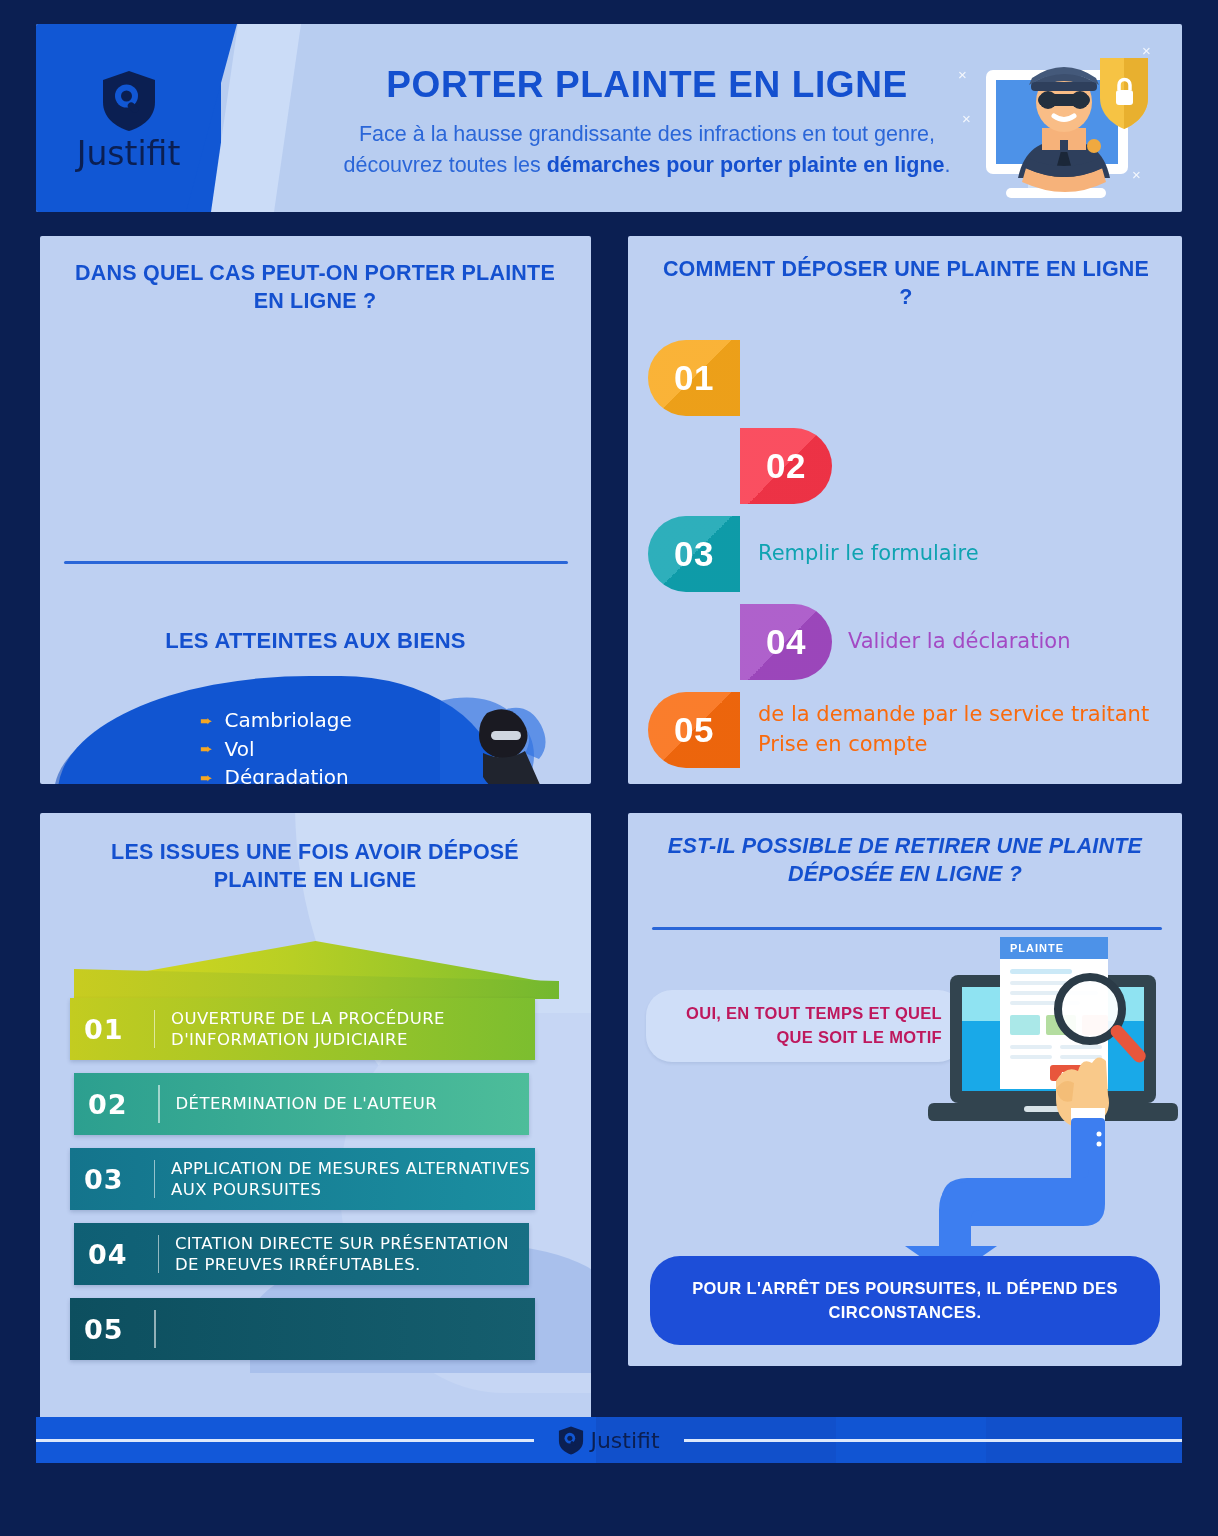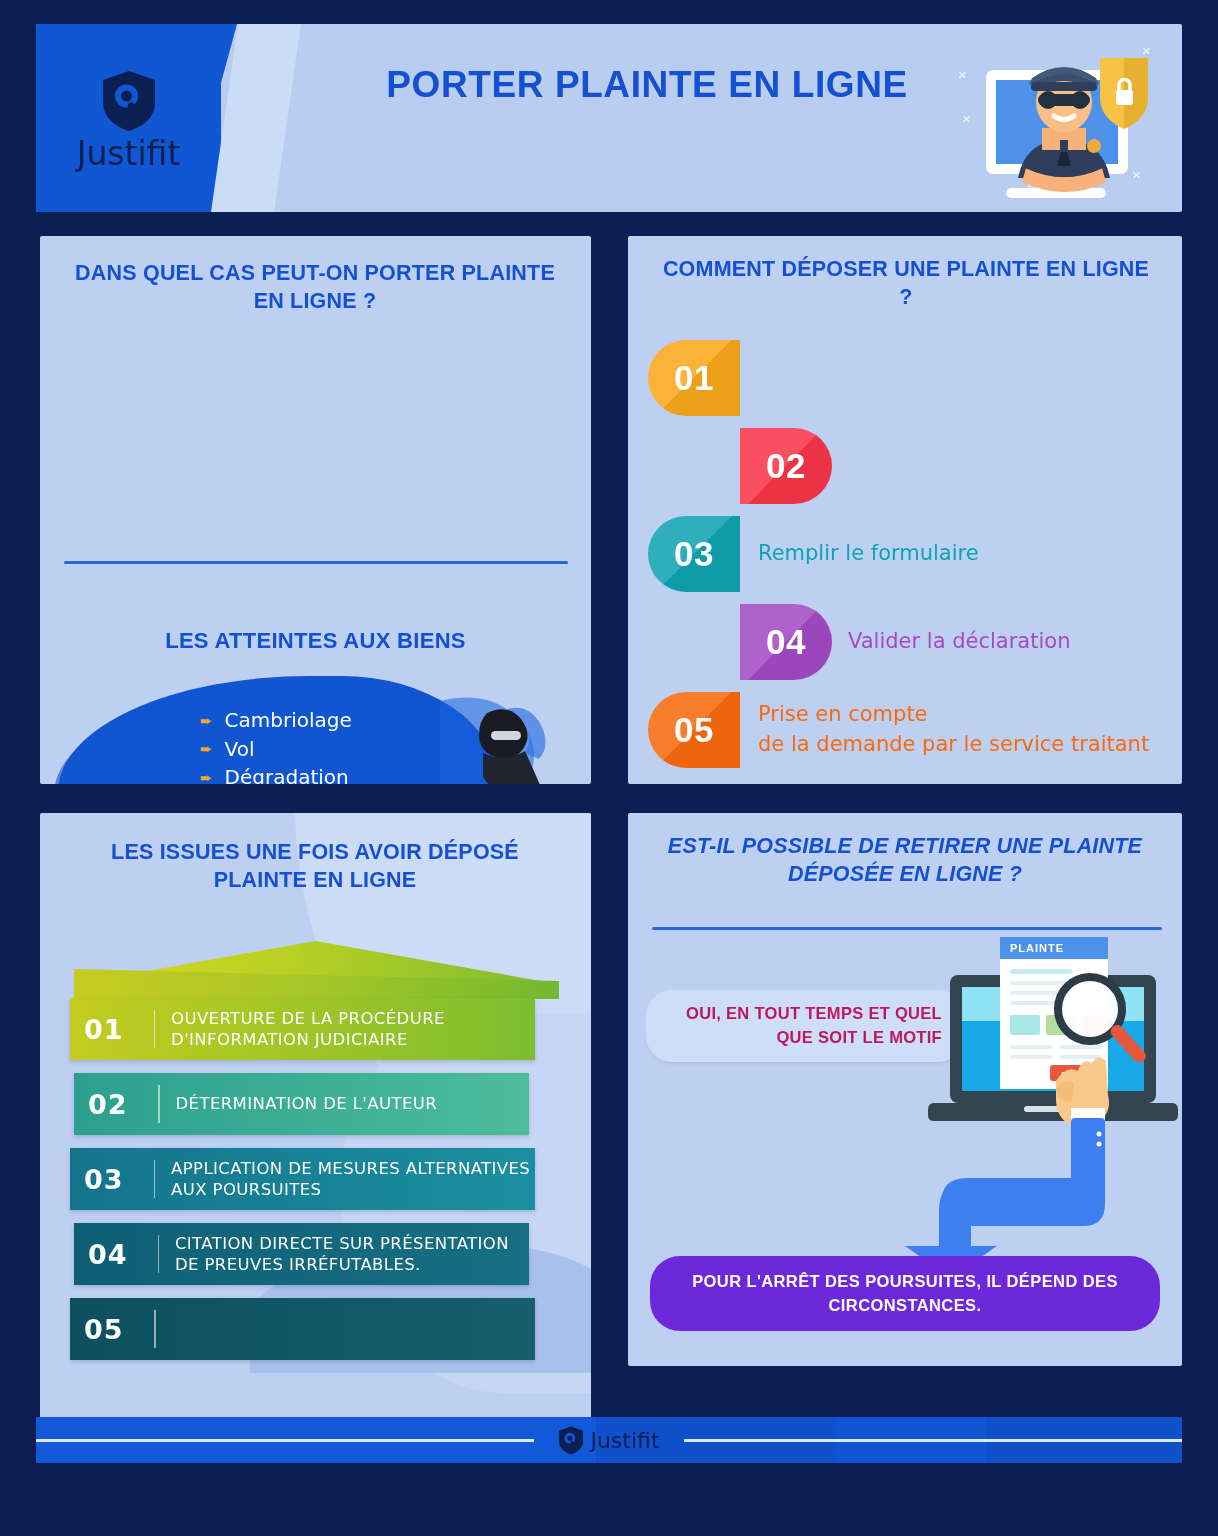--- a/index.html
+++ b/index.html
@@ -164,22 +164,22 @@
     background: #cfdef8; border-radius: 26px; display: flex; align-items: center;
     justify-content: flex-end; padding: 12px 22px 12px 26px; text-align: right;
     box-shadow: 0 2px 3px rgba(12,35,85,.08);
   }
   .callout-top span {
     color: #be185d; font-size: 16.5px; font-weight: bold; line-height: 1.45; letter-spacing: .3px;
   }
   .laptop-ill { position: absolute; left: 300px; top: 100px; width: 250px; height: 230px; }
   .flow-arrow { position: absolute; left: 235px; top: 295px; width: 300px; height: 170px; }
   .callout-bottom {
-    position: absolute; left: 22px; top: 443px; width: 510px; height: 75px;
-    background: #6d28d9; border-radius: 30px; display: flex; align-items: center;
+    position: absolute; left: 22px; top: 443px; width: 510px; height: 89px;
+    background: #1d4ed8; border-radius: 30px; display: flex; align-items: center;
     justify-content: center; text-align: center;
   }
   .callout-bottom span {
     color: #ffffff; font-size: 16.5px; font-weight: bold; line-height: 1.45; letter-spacing: .4px;
   }
 
   
   .footer {
     position: absolute; left: 36px; top: 1417px; width: 1146px; height: 46px;
     background: #1150cb; overflow: hidden;
@@ -210,20 +210,21 @@
         <path d="M28 1 L54 10 V32 C54 48 41 57 28 61 C15 57 2 48 2 32 V10 Z" fill="#0b1f52"></path>
         <circle cx="25.5" cy="26" r="11.5" fill="#1157d4"></circle>
         <circle cx="25.5" cy="26" r="5.5" fill="#0b1f52"></circle>
         <rect x="30" y="31" width="12" height="7" rx="3.5" transform="rotate(42 30 31)" fill="#0b1f52"></rect>
       </svg>
       <div class="logo-word">Justifit</div>
     </div>
 
     <div class="header-text">
       <div class="header-title">PORTER PLAINTE EN LIGNE</div>
+      <div class="header-sub"><span>Face à la hausse grandissante des infractions en tout genre, découvrez toutes les </span><b>démarches pour porter plainte en ligne</b><span>.</span></div>
     </div>
 
     <svg class="police-ill" viewBox="0 0 232 184">
       <text class="hx" x="16" y="52" fill="#fff" font-size="13" font-family="Liberation Sans">×</text>
       <text class="hx" x="20" y="96" fill="#fff" font-size="13" font-family="Liberation Sans">×</text>
       <text class="hx" x="200" y="28" fill="#fff" font-size="13" font-family="Liberation Sans">×</text>
       <text class="hx" x="190" y="152" fill="#fff" font-size="24" font-family="Liberation Sans">×</text>
 
       <rect x="44" y="42" width="142" height="104" rx="7" fill="#ffffff"></rect>
       <rect x="54" y="52" width="122" height="84" fill="#4d92e8"></rect>
@@ -330,22 +331,22 @@
           <div class="step-text" id="s4t" style="color: rgb(163, 74, 196);">Valider la déclaration</div>
         </div>
       </div>
       <div class="step-gap"></div>
 
       <div class="step">
         <div class="badge left" id="b5" style="background: rgb(249, 106, 13);">
           <span>05</span>
         </div>
         <div style="padding-left:18px;">
+          <div class="step-text" id="s5t2" style="color: rgb(249, 106, 13);">de la demande par le service traitant</div>
           <div class="step-text" id="s5t" style="color: rgb(249, 106, 13);">Prise en compte</div>
-          <div class="step-text" id="s5t2" style="color: rgb(249, 106, 13);">de la demande par le service traitant</div>
         </div>
       </div>
 
     </div>
   </div>
 
   <div class="panel" id="panel-bl">
     <div class="bl-bg-wave1"></div>
     <div class="bl-bg-wave2"></div>
     <div class="bl-bg-wave3"></div>

